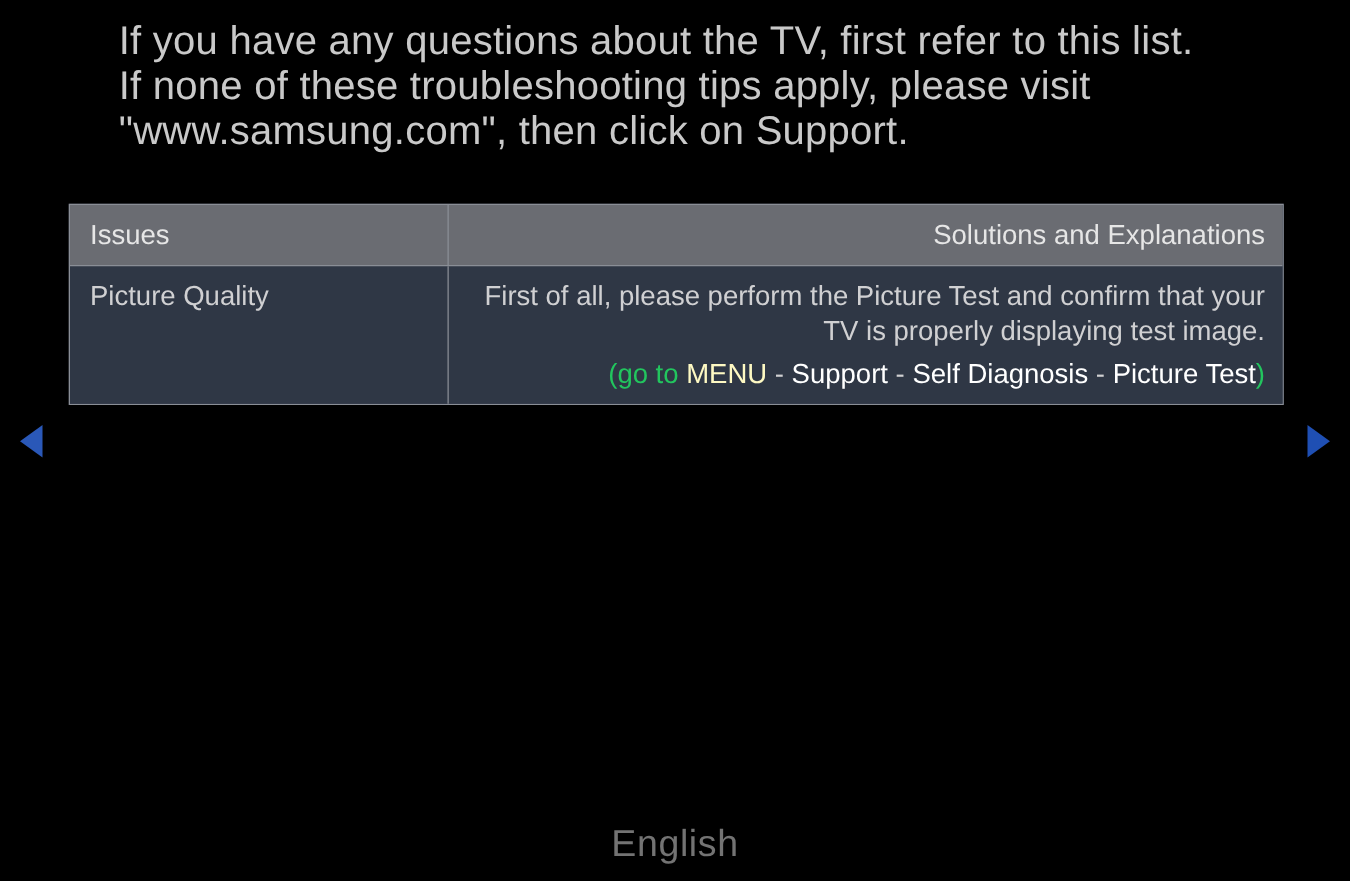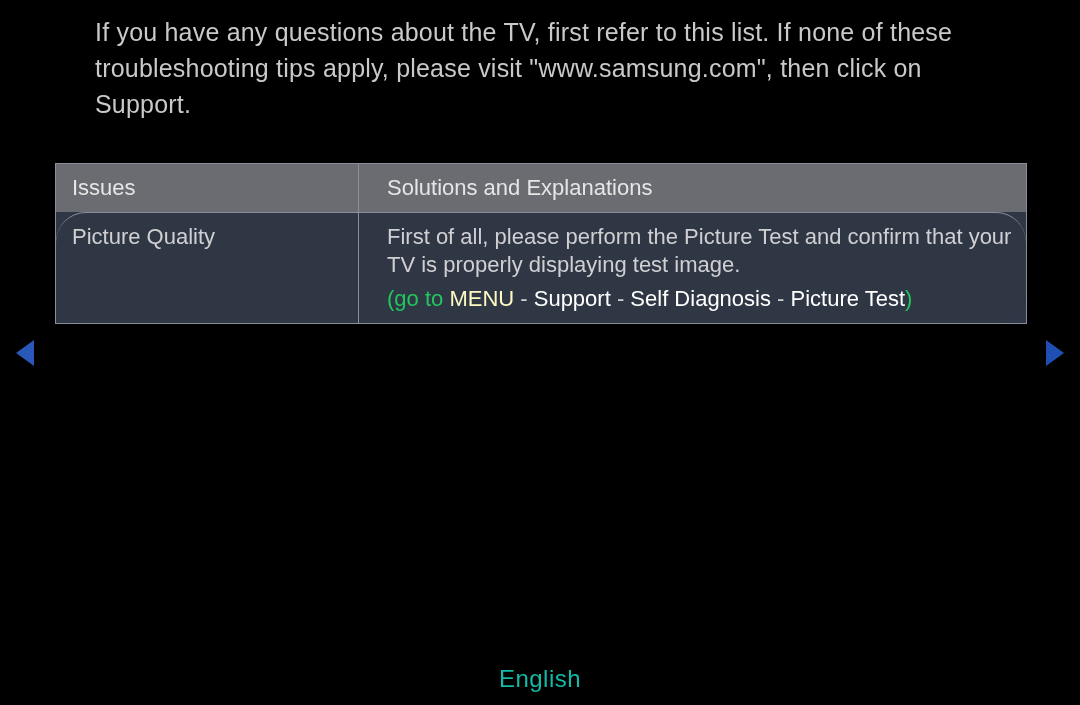--- a/index.html
+++ b/index.html
@@ -17,21 +17,21 @@
     position: relative;
     width: 1080px;
     height: 705px;
     box-sizing: border-box;
   }
   .intro {
     position: absolute;
     left: 95px;
     top: 14px;
     width: 880px;
-    font-size: 25px;
+    font-size: 32px;
     line-height: 36px;
     letter-spacing: 0.2px;
   }
   .table-wrap {
     position: absolute;
     left: 55px;
     top: 163px;
     width: 970px;
     border: 1px solid #8a8e96;
     background: #2f3646;
@@ -47,32 +47,32 @@
   }
   .cell {
     box-sizing: border-box;
     padding: 10px 14px 10px 16px;
     font-size: 22px;
     line-height: 28px;
     border-right: 1px solid #8a8e96;
   }
   .cell:last-child {
     border-right: none;
+    text-align: right;
   }
   .col-issues {
     flex: 0 0 303px;
   }
   .col-solutions {
     flex: 1 1 auto;
   }
   .row.body {
     border-top: 1px solid #8a8e96;
     background: #2f3745;
     color: #d0d0d2;
-    border-radius: 30px;
   }
   .sol-block {
     margin: 0 0 6px 0;
   }
   .sol-block:last-child { margin-bottom: 0; }
   .goto .plain { color: #22c55e; }
   .goto .menu-bold { color: #fef9c3; font-weight: 500; }
   .goto .path { color: #ffffff; font-weight: 500; }
   .goto .sep { color: #d0d0d2; }
   .nav-arrow {
@@ -84,22 +84,22 @@
   }
   .nav-left { left: 12px; }
   .nav-right { right: 12px; }
   .nav-arrow svg { width: 100%; height: 100%; display: block; }
   .footer-lang {
     position: absolute;
     left: 0;
     width: 100%;
     bottom: 12px;
     text-align: center;
-    font-size: 24px;
-    color: #14b8a6;
+    font-size: 30px;
+    color: #737373;
     letter-spacing: 0.5px;
   }
 </style>
 </head>
 <body>
 
 <div class="page">
 
   <div class="intro">If you have any questions about the TV, first refer to this list. If none of these troubleshooting tips apply, please visit "www.samsung.com", then click on Support.</div>
 

